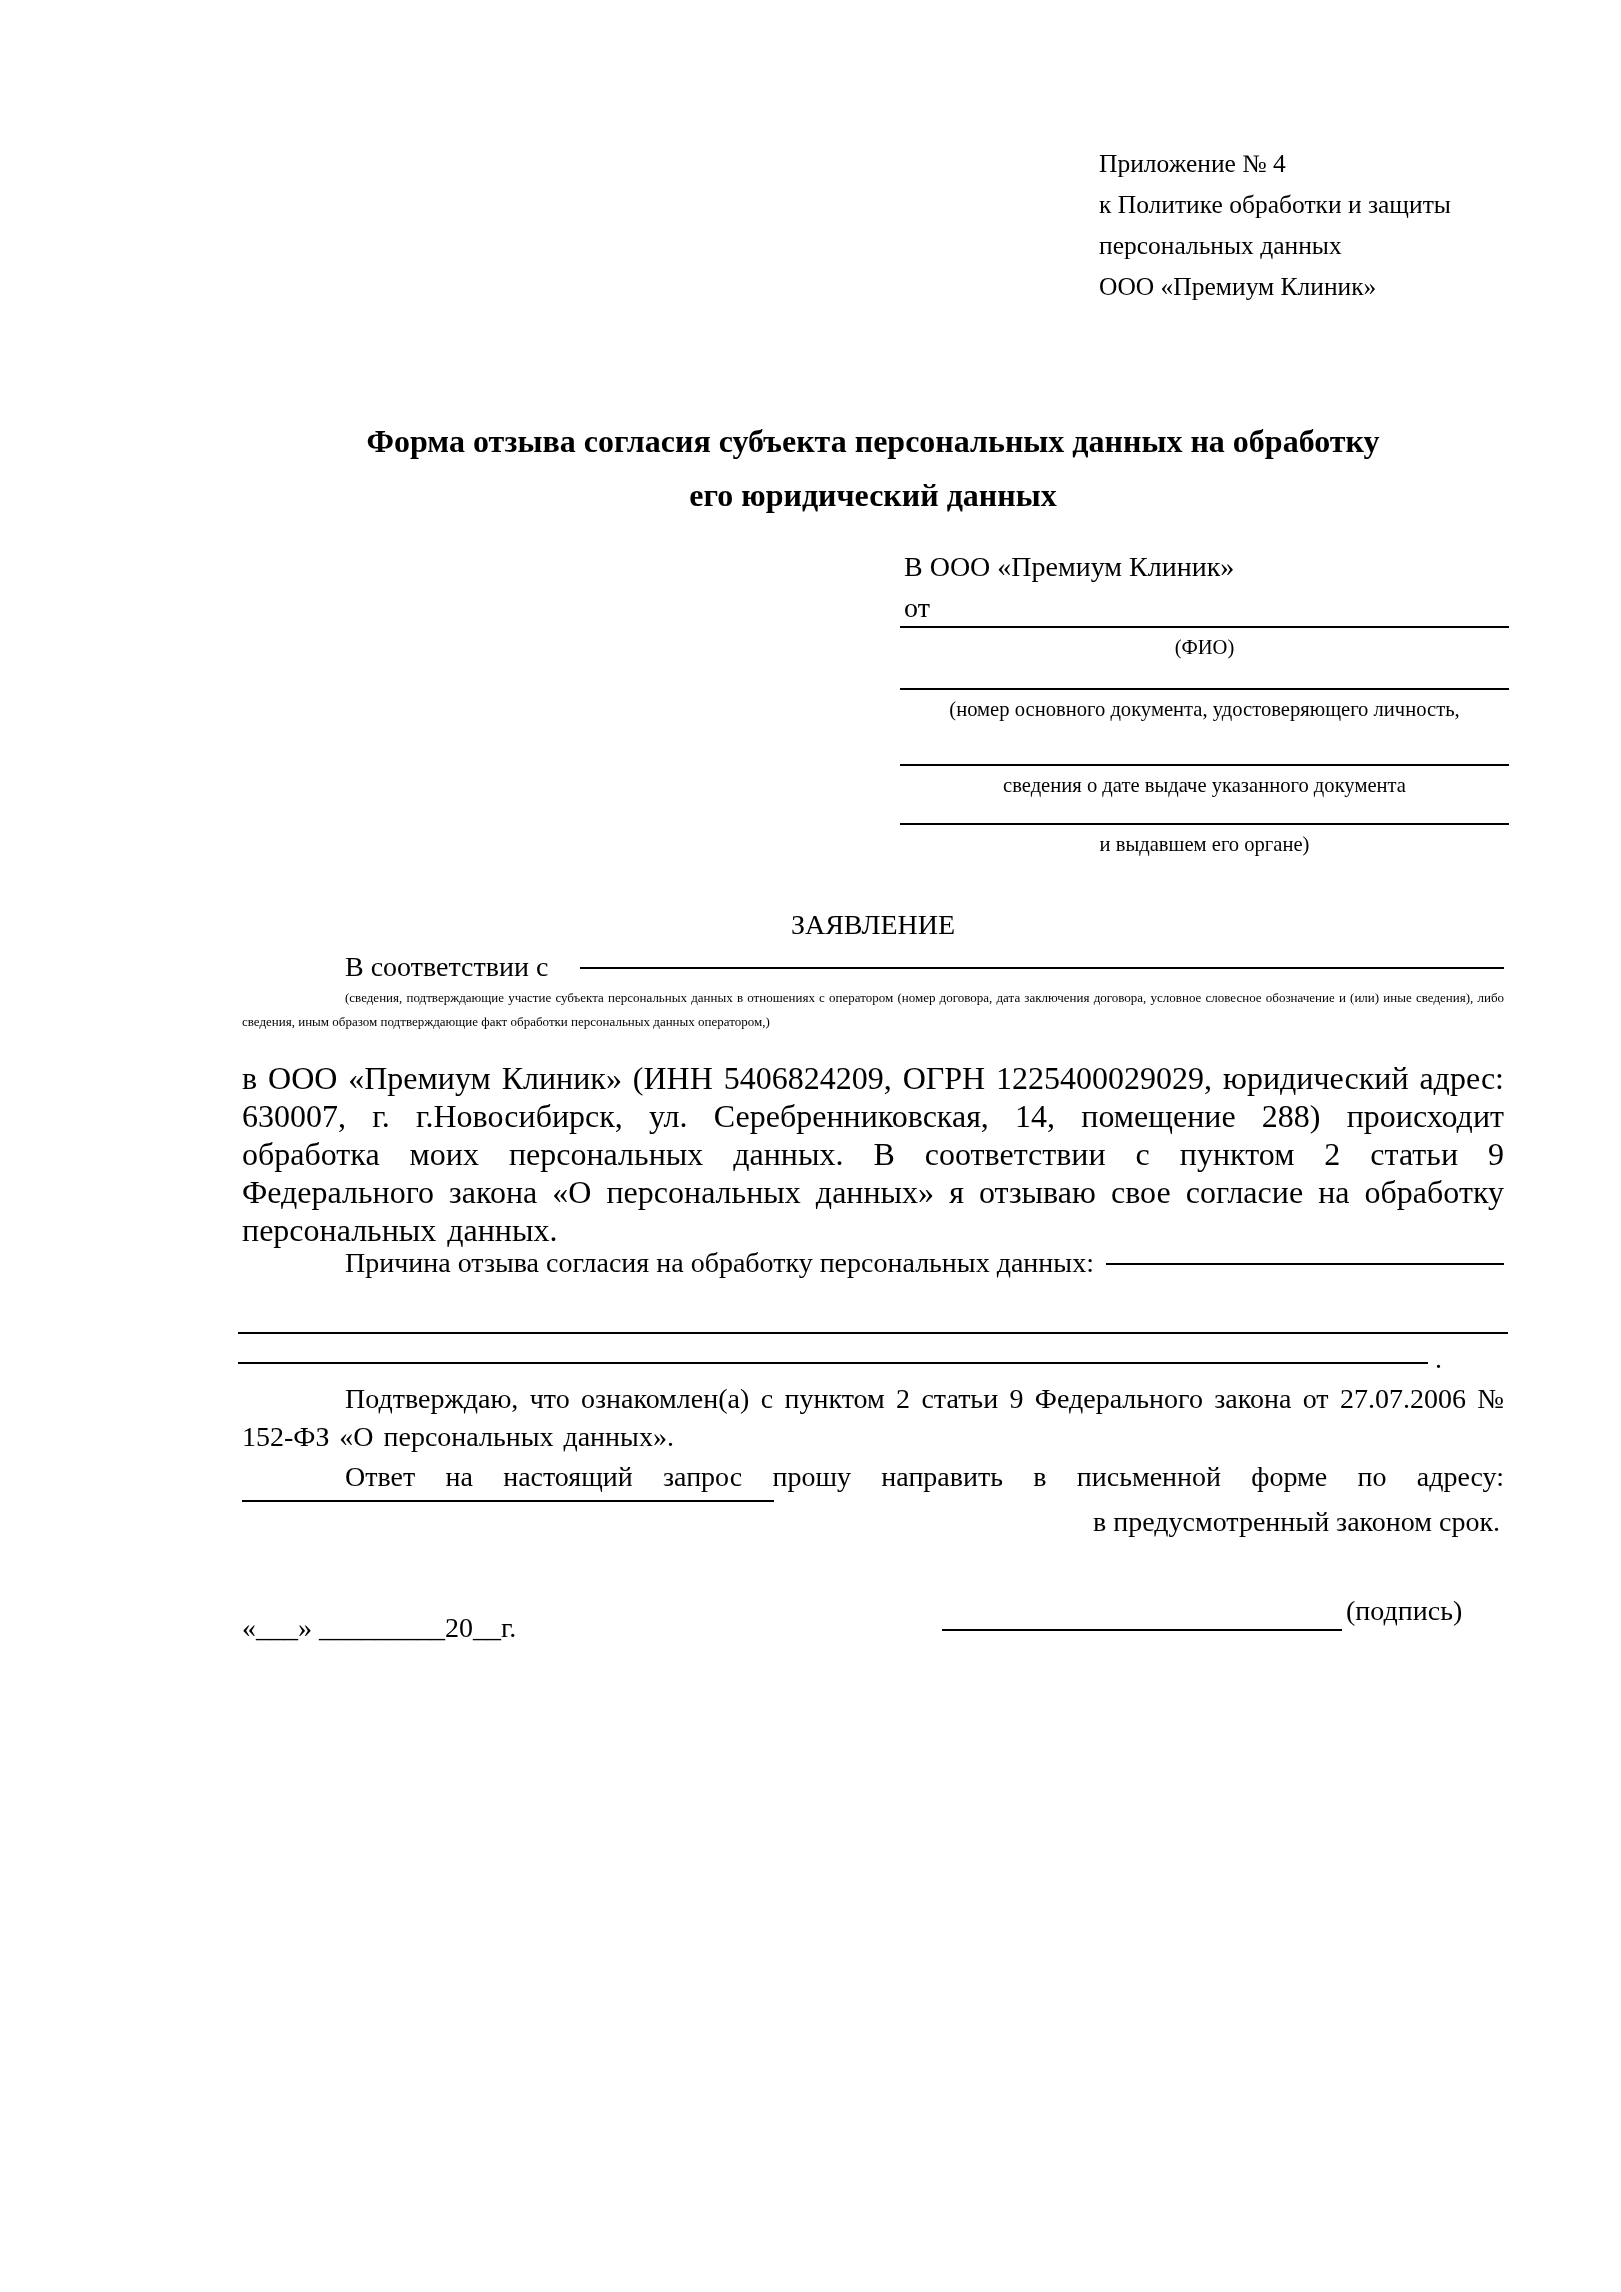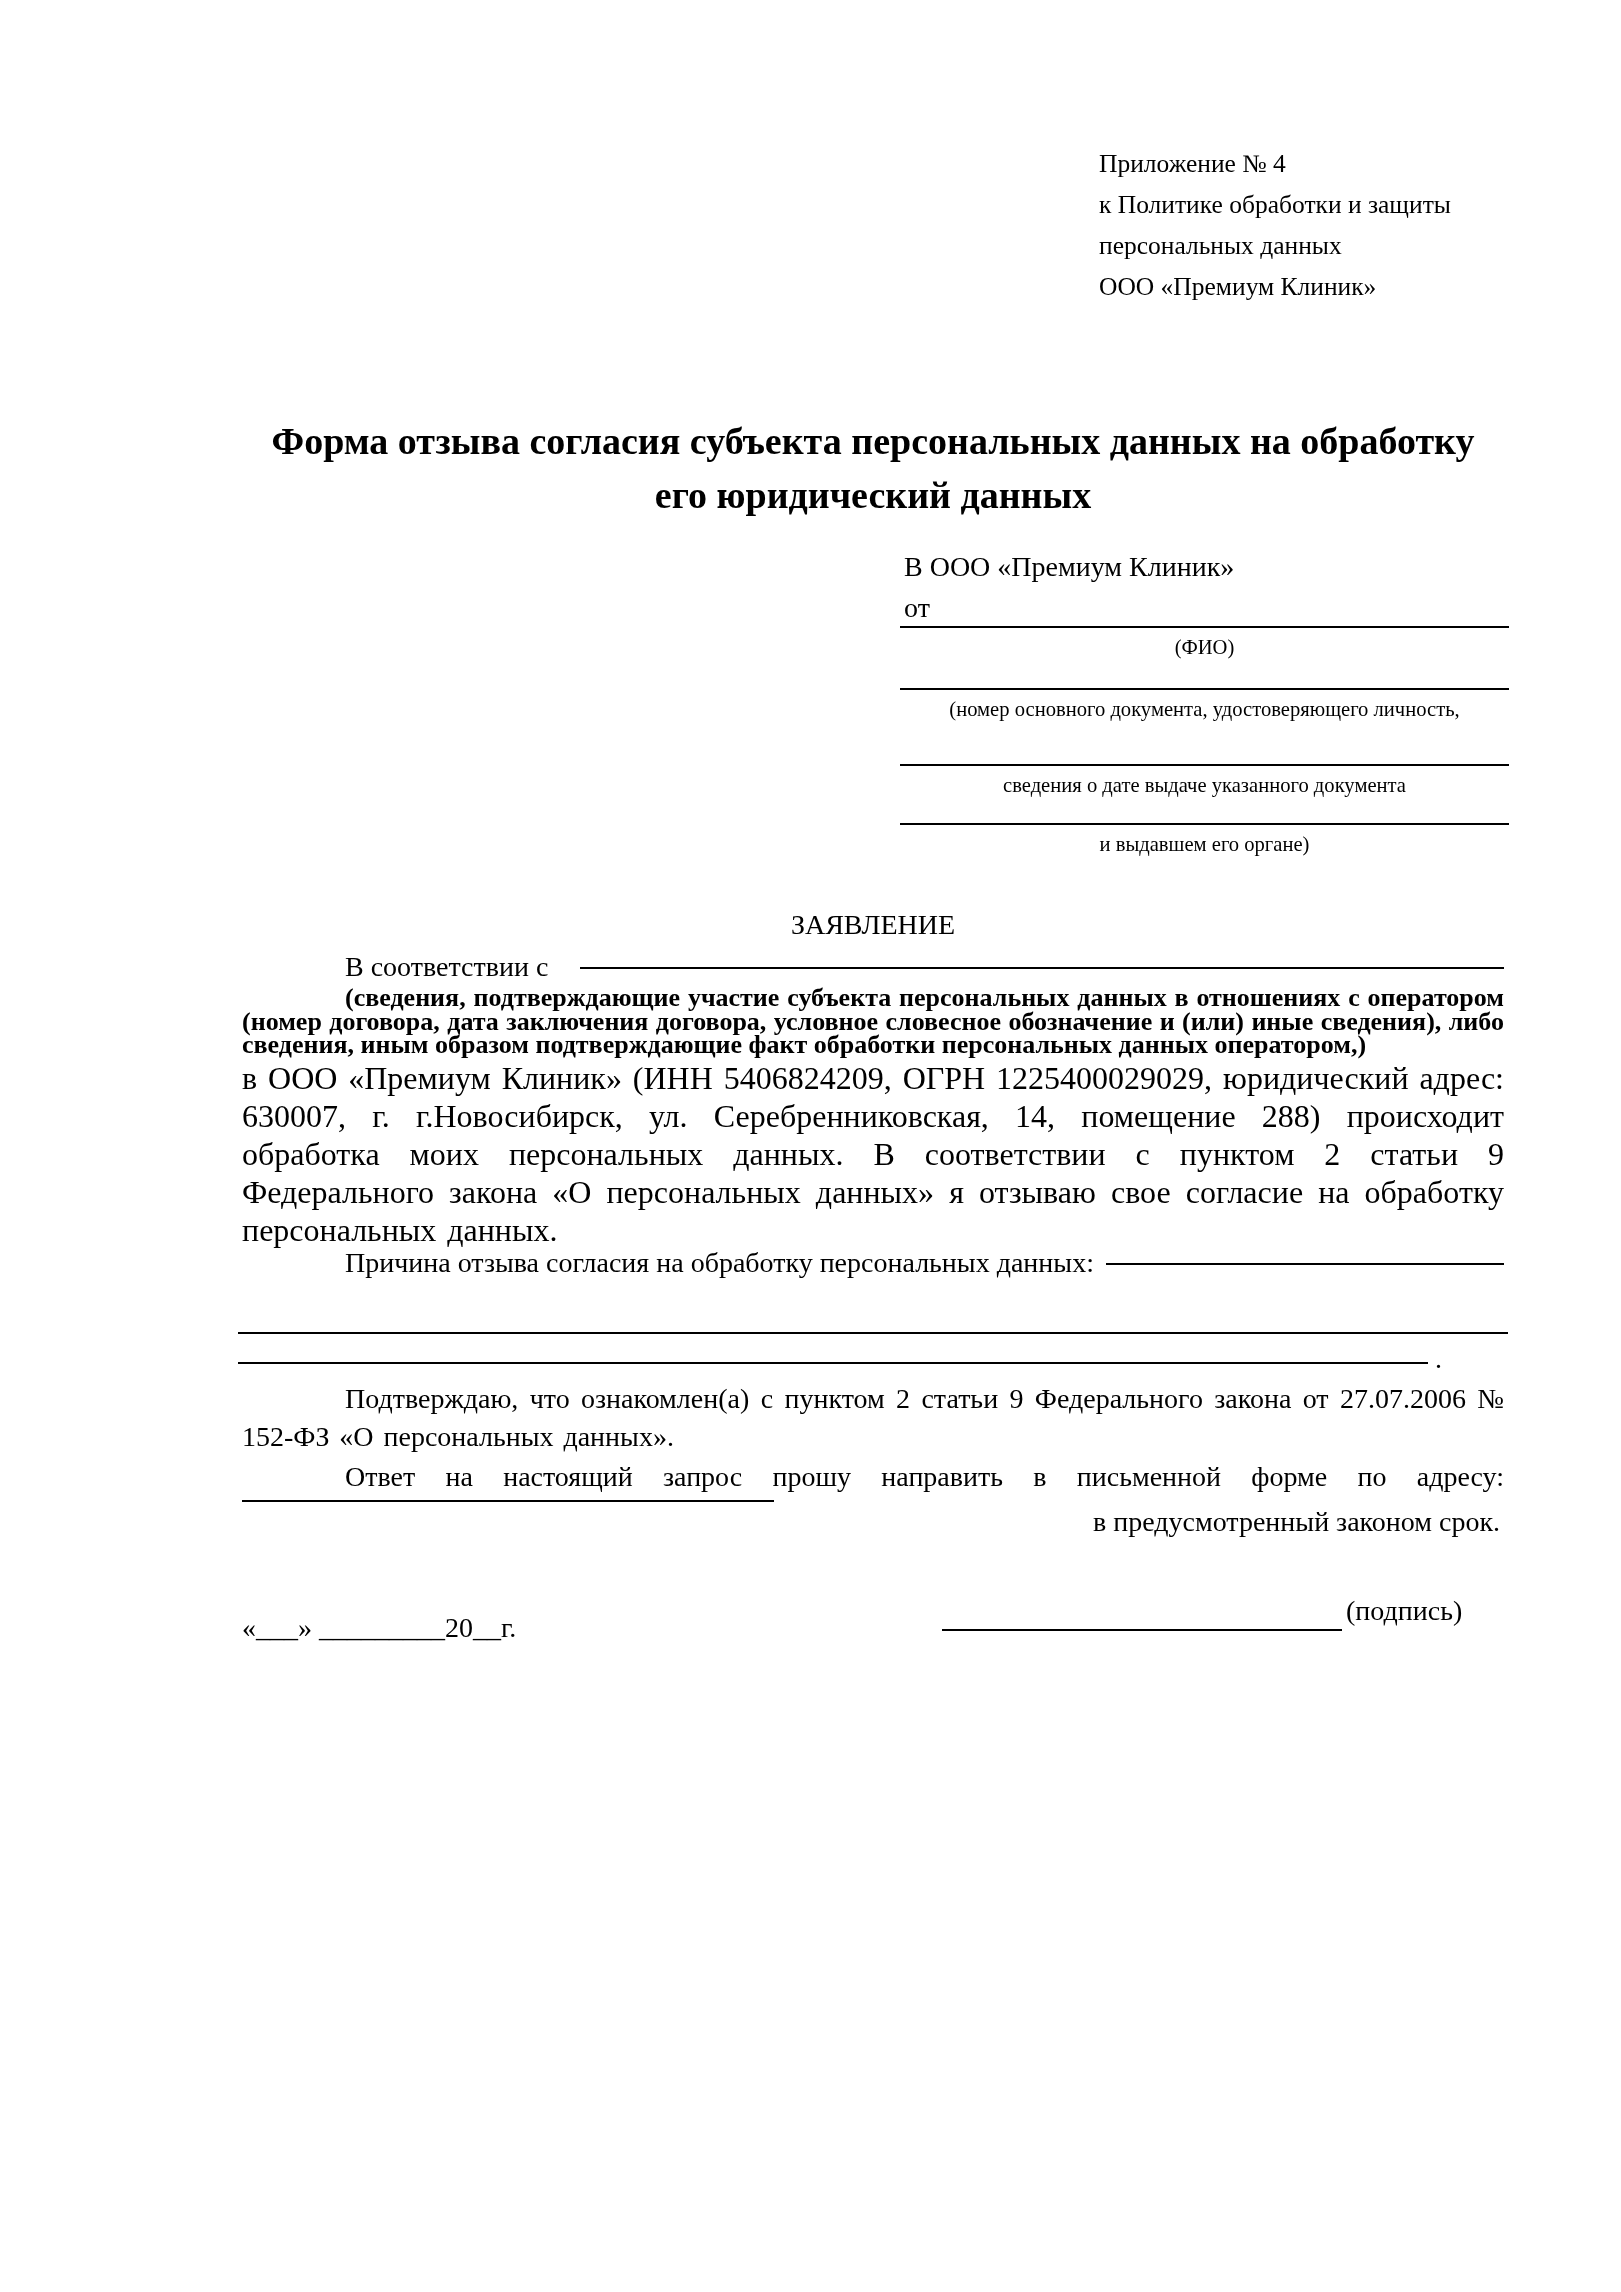--- a/index.html
+++ b/index.html
@@ -9,36 +9,36 @@
     width:1621px; height:2293px;
     background:#ffffff;
     color:#000000;
     font-family:"Liberation Serif","DejaVu Serif",serif;
     overflow:hidden;
   }
   
   .hdr { position:absolute; left:1083px; top:131px; font-size:25.5px; line-height:33px; }
   
   .title { position:absolute; left:230px; top:402px; width:1270px;
-           text-align:center; font-weight:bold; font-size:38px; line-height:46px; }
+           text-align:center; font-weight:bold; font-size:32px; line-height:46px; }
   
   .addr-to   { position:absolute; left:892px; top:539px; font-size:28px; }
   .addr-from { position:absolute; left:892px; top:580px; font-size:28px; }
   .blank-u { position:absolute; left:892px; width:609px; border-top:2px solid #000; }
   .u1 { top:618px; } .u2 { top:680px; } .u3 { top:756px; } .u4 { top:815px; }
   .cap { position:absolute; left:892px; width:609px; text-align:center; font-size:20.6px; line-height:23.5px; }
   .c1 { top:624px; } .c2 { top:686px; } .c3 { top:762px; } .c4 { top:821px; }
   
   .heading { position:absolute; left:230px; top:897px; width:1270px; text-align:center; font-size:28px; }
   .lead-row { position:absolute; left:230px; top:935px; width:1270px; height:35px;
               display:flex; padding-left:103px; font-size:28px;gap:20px; }
   .lead-row span { white-space:nowrap; }
   .fill-line { flex:1 1 auto; border-bottom:2px solid #000; margin-bottom:4.9px; margin-left:7.8px; }
   .note { position:absolute; left:230px; top:974px; width:1270px;
-          font-size:26px; line-height:23.5px; text-align:justify; text-indent:103px;font-weight:bold; }
+          font-size:13px; line-height:23.5px; text-align:justify; text-indent:103px; }
   .body-par { position:absolute; left:230px; top:1047px; width:1270px;
               font-size:32px; line-height:38px; text-align:justify; word-spacing:2.9px; }
   .reason-row { position:absolute; left:230px; top:1231px; width:1270px; height:35px;
                 display:flex; padding-left:103px; font-size:28px; }
   .reason-row span { white-space:nowrap; }
   .hr1 { position:absolute; left:230px; top:1324px; width:1270px; border-top:2px solid #000; }
   .hr2 { position:absolute; left:230px; top:1354px; width:1190px; border-top:2px solid #000; }
   .hr2-dot { position:absolute; left:1423px; top:1331px; font-size:28px; }
   .confirm { position:absolute; left:230px; top:1368px; width:1270px;
              font-size:28px; line-height:38px; text-align:justify; text-indent:103px; word-spacing:2.9px; }

